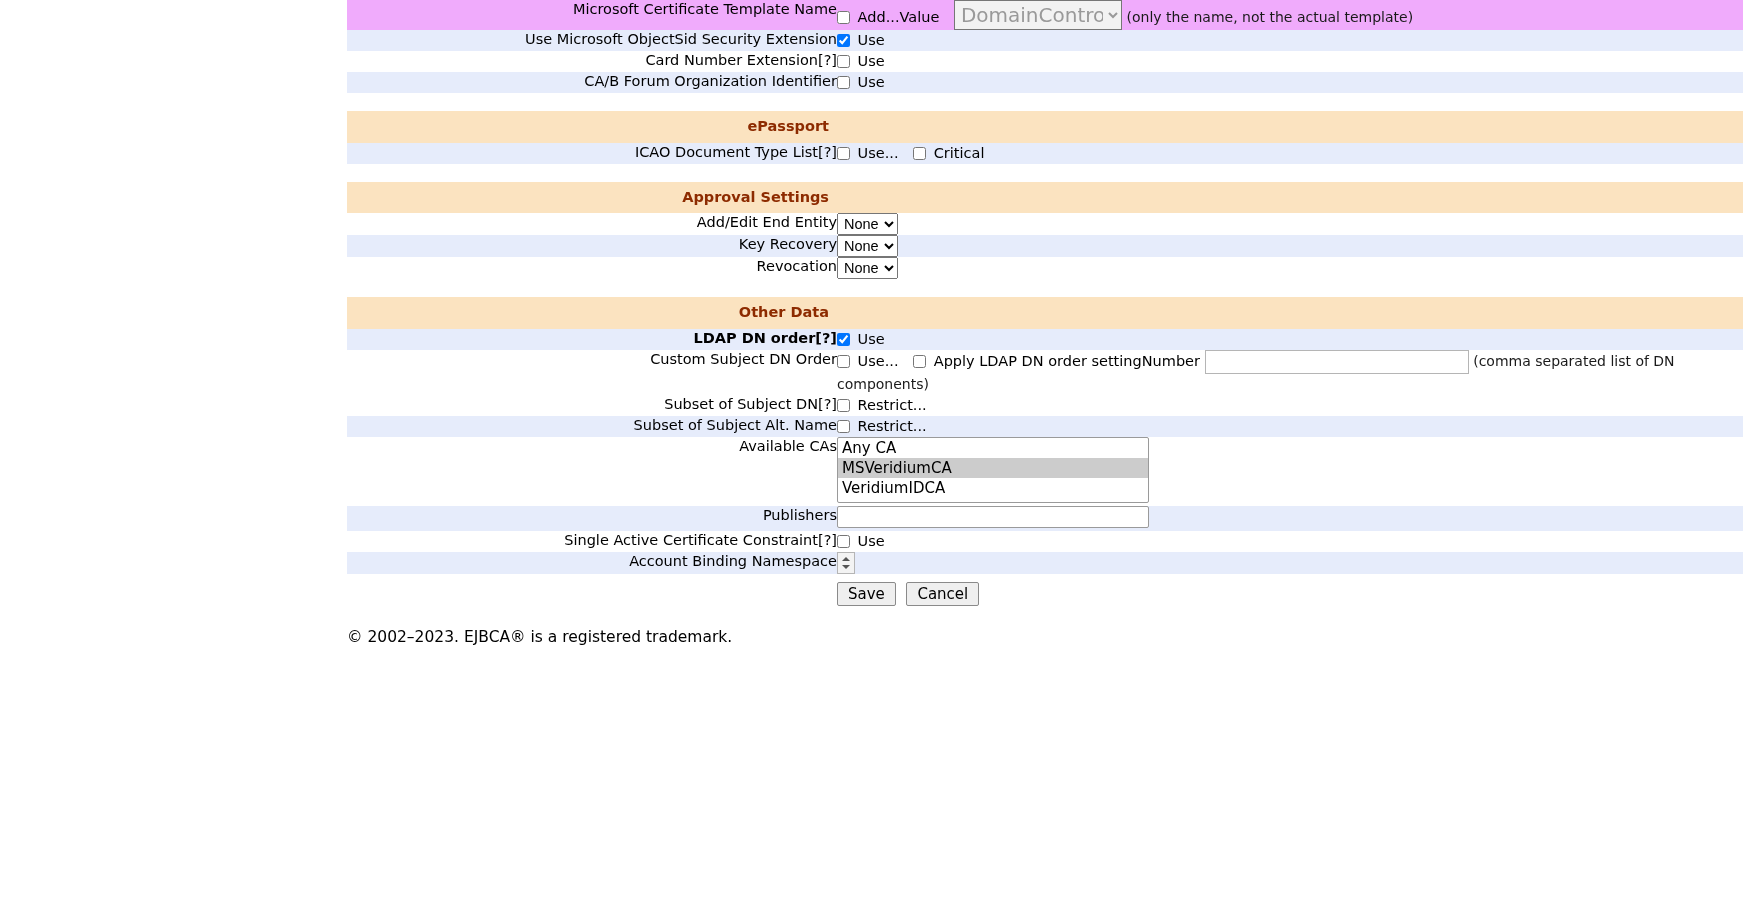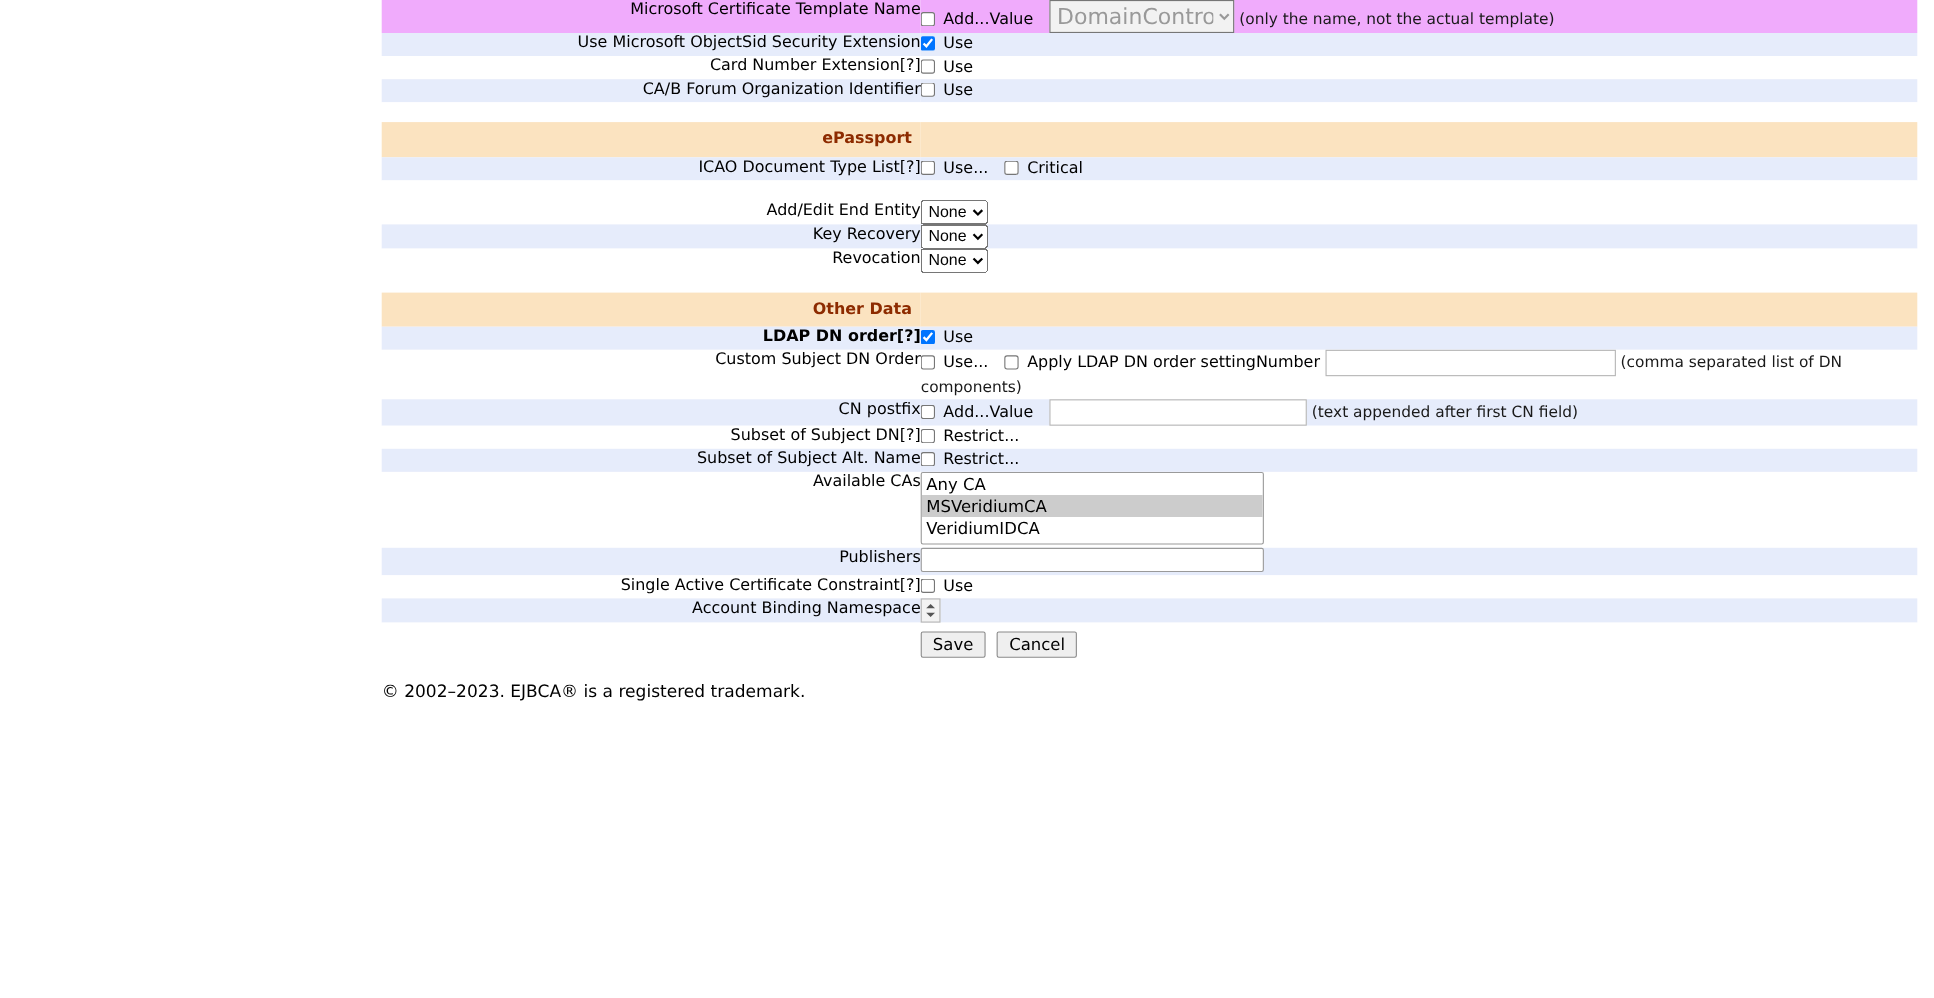--- a/index.html
+++ b/index.html
@@ -220,20 +220,24 @@
       <input type="checkbox" style="">
       <span class="cb-label">Critical</span>
     </td>
   </tr>
 
   <tr class="white">
     <td class="label" style="height:18px"></td>
     <td class="field"></td>
   </tr>
 
+  <tr class="section">
+    <td class="label">Approval Settings</td>
+    <td class="field">&nbsp;</td>
+  </tr>
 
   <tr class="white">
     <td class="label">Add/Edit End Entity</td>
     <td class="field">
       <select class="plain">
         <option>None</option>
       </select>
     </td>
   </tr>
 
@@ -278,29 +282,20 @@
     <td class="field">
       <input type="checkbox" style="">
       <span class="cb-label">Use...</span>
       <input type="checkbox" style="">
       <span>Apply LDAP DN order setting</span><span>Number</span>
       <input class="text txt-wide" type="text" value="" style="">
       <span class="note">(comma separated list of DN components)</span>
     </td>
   </tr>
 
-  <tr class="alt">
-    <td class="label">CN postfix</td>
-    <td class="field">
-      <input type="checkbox" style="">
-      <span class="cb-label">Add...Value</span>
-      <input class="text txt-mid" type="text" value="" style="">
-      <span class="note">(text appended after first CN field)</span>
-    </td>
-  </tr>
 
   <tr class="white">
     <td class="label">Subset of Subject DN[?]</td>
     <td class="field">
       <input type="checkbox" style="">
       <span class="cb-label">Restrict...</span>
     </td>
   </tr>
 
   <tr class="alt">

